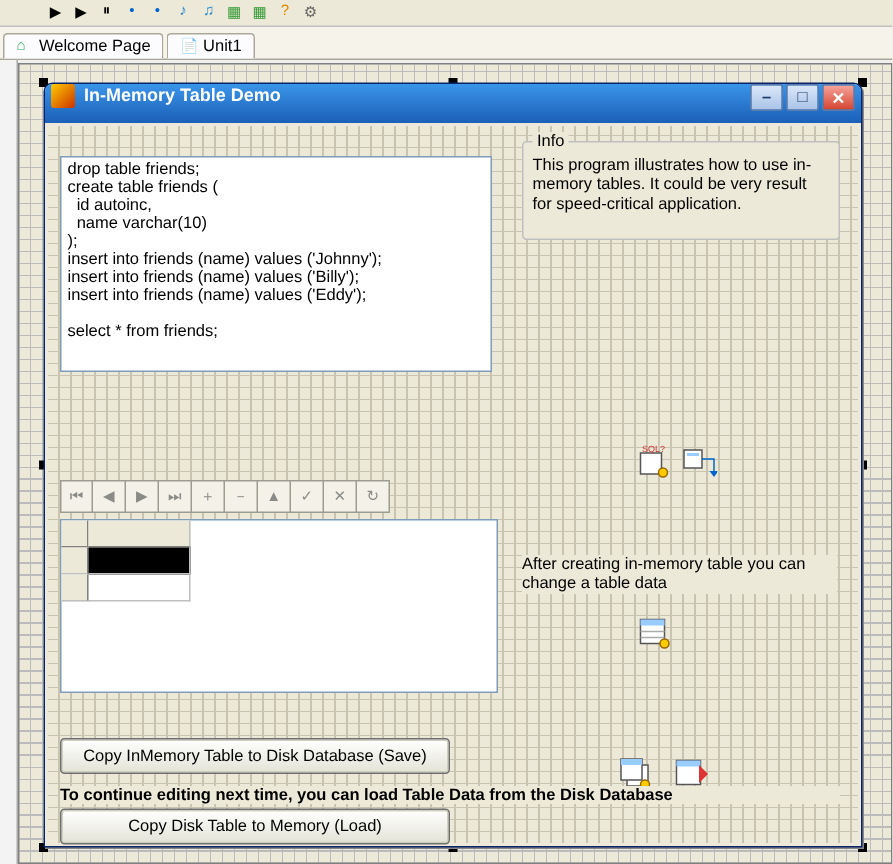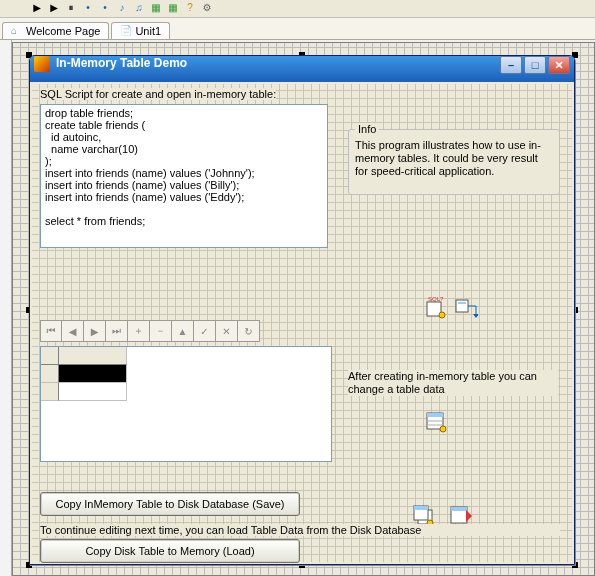--- a/index.html
+++ b/index.html
@@ -246,34 +246,33 @@
             <span>□</span>
           </div>
         <div class="wbtn close">
             <span>✕</span>
           </div>
       </div>
     </div>
 
     <div class="form-client">
 
-      <div class="lbl" style="left:8px; top:4px;">SQL Script for create and open in-memory table:</div>
 
       <div class="memo" style="left:8px; top:20px; width:288px; height:144px;"><span>drop table friends;
 create table friends (
   id autoinc,
   name varchar(10)
 );
 insert into friends (name) values ('Johnny');
 insert into friends (name) values ('Billy');
 insert into friends (name) values ('Eddy');
 
 select * from friends;</span></div>
 
-      <div class="groupbox" style="left:316px; top:10px; width:212px; height:66px;margin-top:35px;">
+      <div class="groupbox" style="left:316px; top:10px; width:212px; height:66px;">
         <div class="gtitle">Info</div>
         <div class="gtext">This program illustrates how to use in-memory tables. It could be very result for speed-critical application.</div>
       </div>
 
 
       <div class="comp-icon" style="left:392px; top:212px;">
         <svg viewBox="0 0 24 24">
             <rect x="3" y="6" width="14" height="14" fill="#fff" stroke="#555"></rect>
             <text x="4" y="5" font-size="6" fill="#c33">SQL?</text>
             <circle cx="18" cy="19" r="3" fill="#fc0" stroke="#960"></circle>
@@ -362,21 +361,21 @@
           </svg>
       </div>
       <div class="comp-icon" style="left:416px; top:420px;">
         <svg viewBox="0 0 24 24">
             <rect x="3" y="3" width="16" height="16" fill="#fff" stroke="#555"></rect>
             <rect x="3" y="3" width="16" height="4" fill="#9cf"></rect>
             <polygon points="18,6 24,12 18,18" fill="#d33"></polygon>
           </svg>
       </div>
 
-      <div class="lbl" style="left:8px; top:440px; width:520px; white-space:normal;">To continue editing next time, you can load Table Data from the Disk Database</div>
+      <div class="lbl" style="left:8px; top:440px; width:520px; white-space:normal;font-weight:bold;">To continue editing next time, you can load Table Data from the Disk Database</div>
 
       <div class="btn" style="left:8px; top:455px; width:260px; height:24px;">
         <span>Copy Disk Table to Memory  (Load)</span>
       </div>
 
     </div>
   </div>
 </div>
 
 </body></html>

